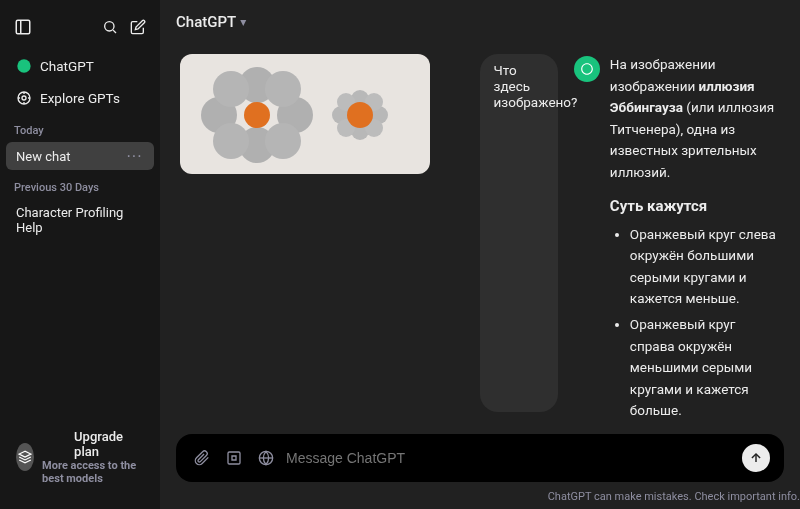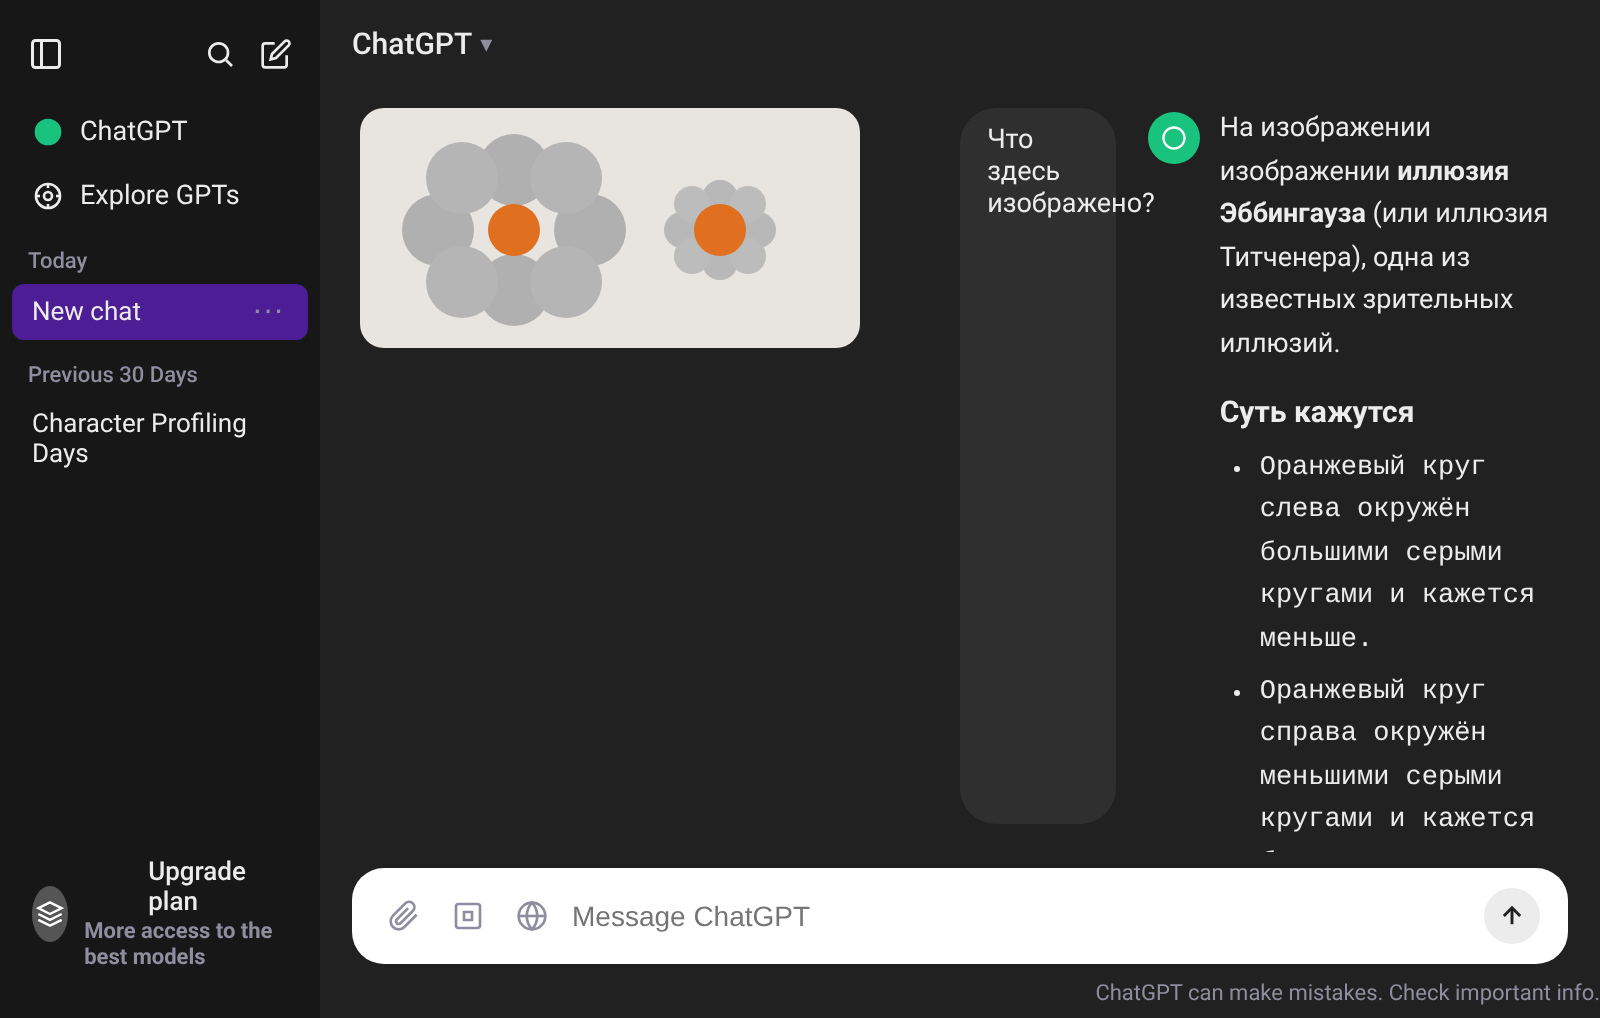--- a/index.html
+++ b/index.html
@@ -67,21 +67,21 @@
       display: flex;
       align-items: center;
       justify-content: space-between;
       padding: 6px 10px;
       border-radius: 6px;
       margin: 1px 6px;
       cursor: pointer;
       font-size: 13px;
       color: #ececec;
     }
-    .sidebar-chat-item.active { background: #4c1d95; }
+    .sidebar-chat-item.active { background: #404040; }
 
     .chat-item-dots {
       background: none;
       border: none;
       color: #8e8ea0;
       cursor: pointer;
       font-size: 16px;
       padding: 0 2px;
       line-height: 1;
     }
@@ -195,31 +195,30 @@
     .assistant-content p { margin-bottom: 8px; }
     .assistant-content h3 {
       font-size: 15px;
       font-weight: 700;
       margin: 10px 0 6px 0;
       color: #ececec;
     }
     .assistant-content ul {
       padding-left: 20px;
       margin-top: 4px;
-      font-family: Liberation Mono, monospace;
     }
     .assistant-content ul li { margin-bottom: 4px; }
     .bold-text { font-weight: 700; }
 
     
     #input-area {
       padding: 8px 16px 4px 16px;
     }
     .input-box {
-      background: #ffffff;
+      background: #000000;
       border-radius: 16px;
       padding: 10px 14px;
       display: flex;
       align-items: center;
       gap: 8px;
     }
     .input-text {
       flex: 1;
       background: none;
       border: none;
@@ -310,21 +309,21 @@
   </div>
 
   <div class="sidebar-section-label">Today</div>
   <div class="sidebar-chat-item active">
     <span>New chat</span>
     <button class="chat-item-dots">···</button>
   </div>
 
   <div class="sidebar-section-label">Previous 30 Days</div>
   <div class="sidebar-chat-item">
-    <span>Character Profiling Days</span>
+    <span>Character Profiling Help</span>
   </div>
 
   <div class="sidebar-bottom">
     <div class="sidebar-bottom-item">
       <div style="width:28px;height:28px;border-radius:50%;background:#555;display:flex;align-items:center;justify-content:center;">
         <svg width="14" height="14" viewBox="0 0 24 24" fill="none" stroke="white" stroke-width="2">
             <path d="M12 2L2 7l10 5 10-5-10-5z"></path>
             <path d="M2 17l10 5 10-5"></path>
             <path d="M2 12l10 5 10-5"></path>
           </svg>

